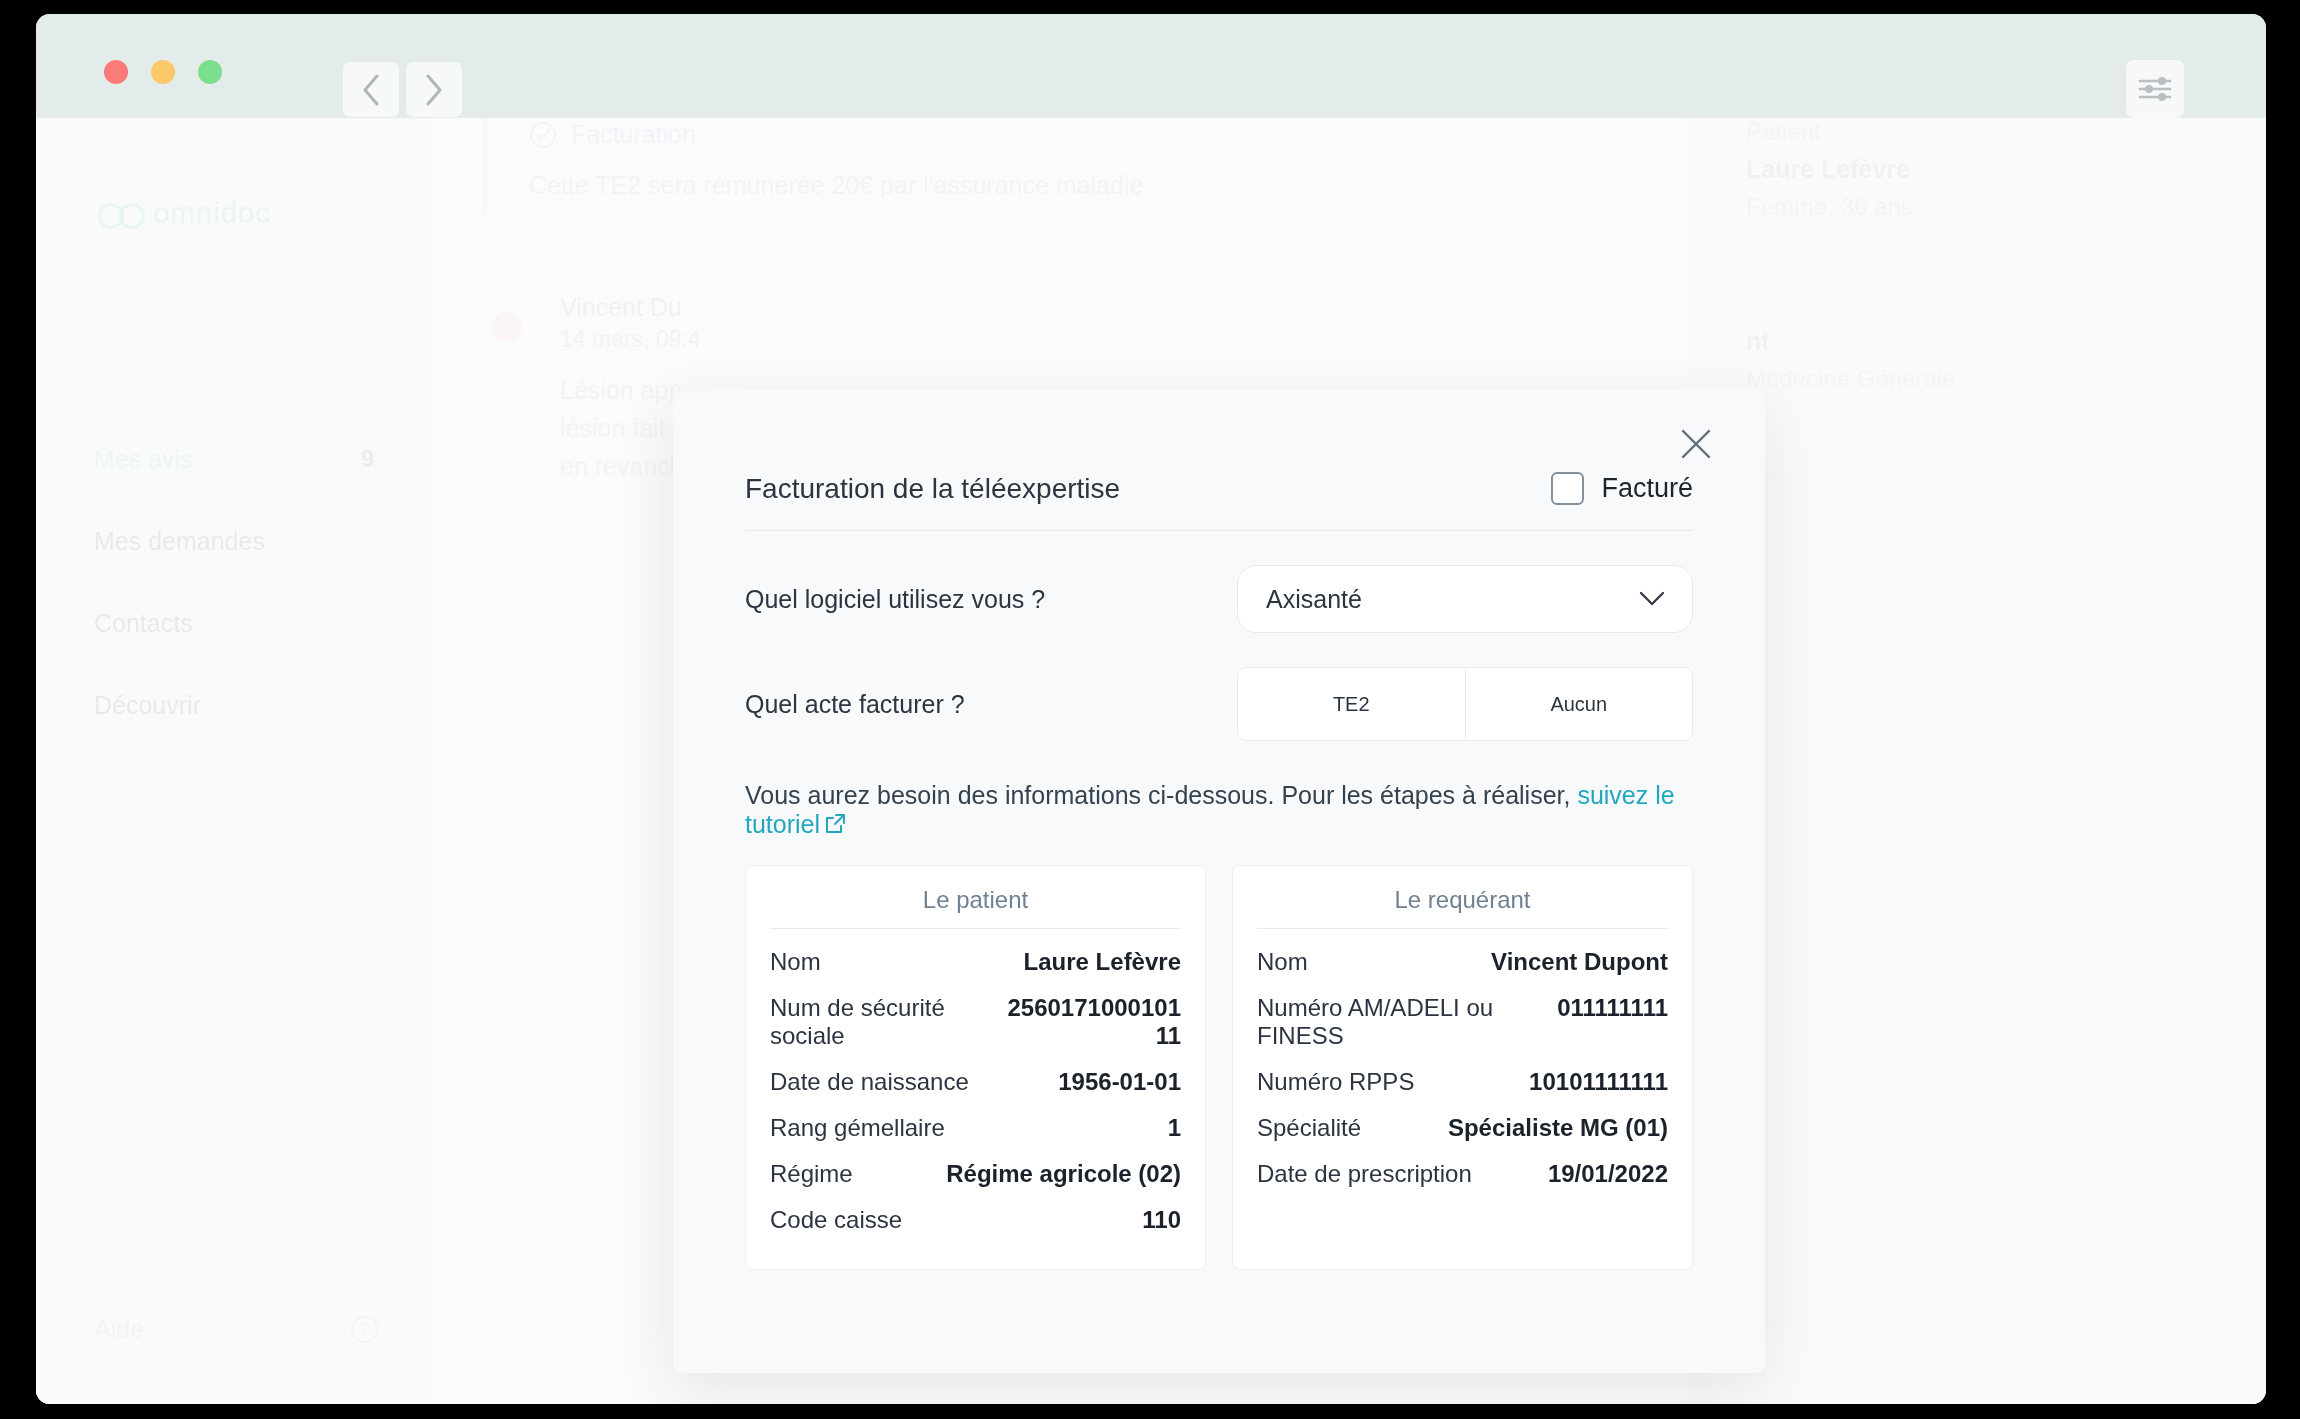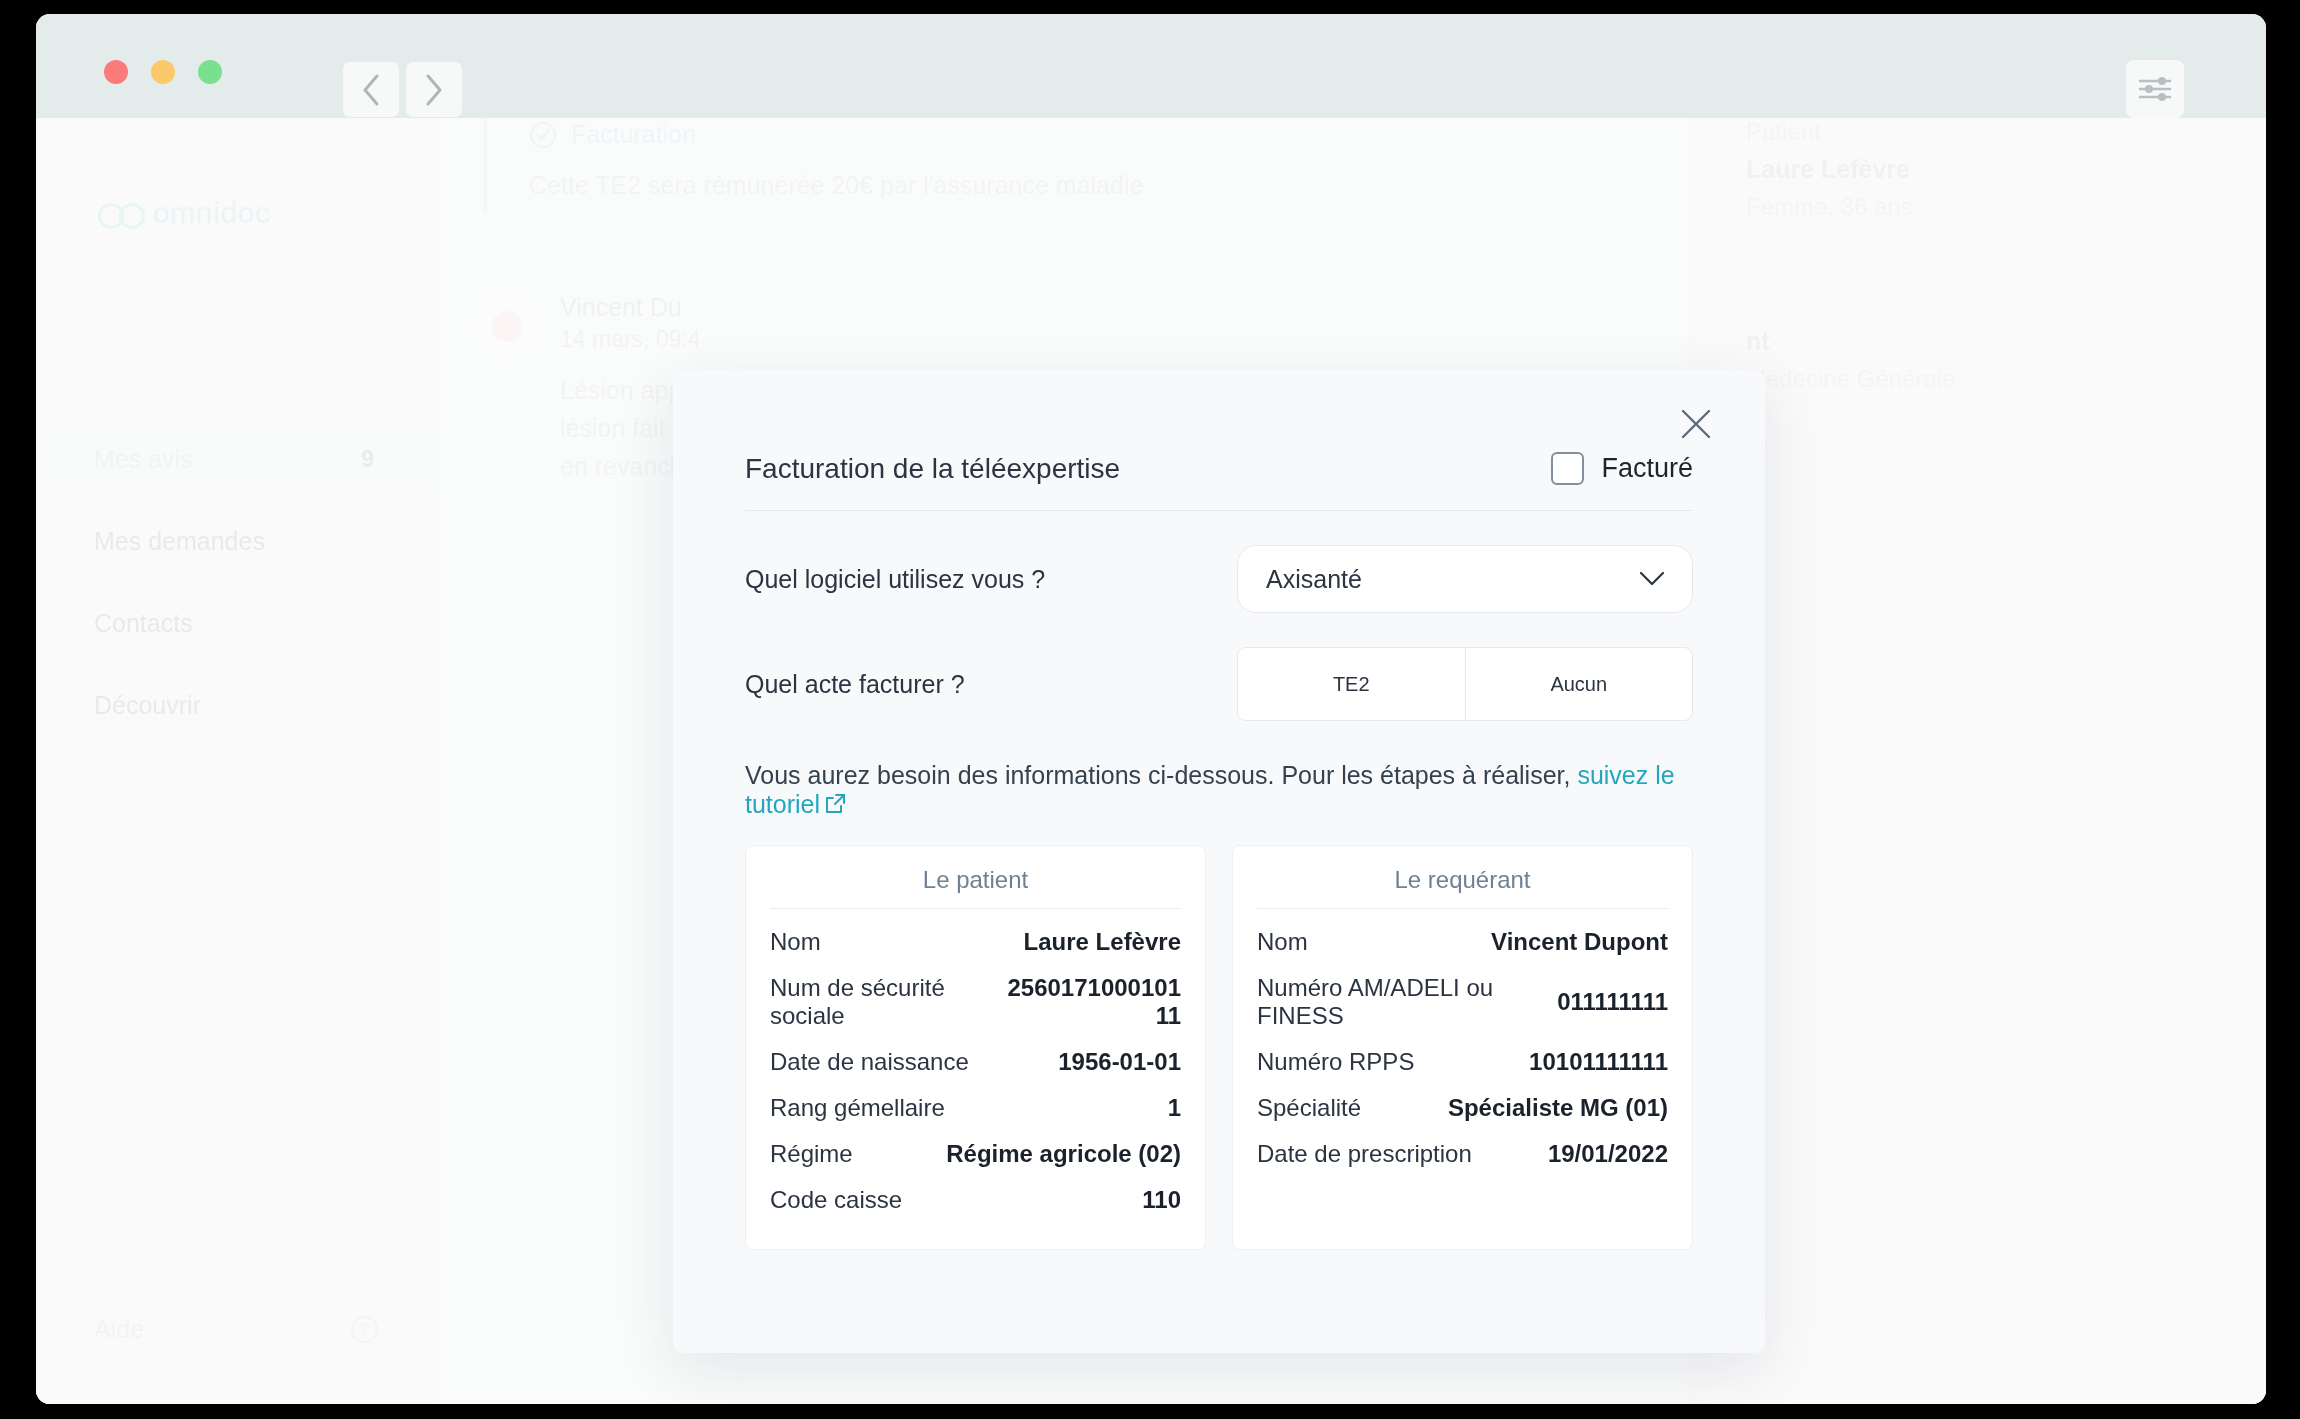--- a/index.html
+++ b/index.html
@@ -254,21 +254,21 @@
 
   
   #modal-overlay {
     position: absolute;
     left: 0; top: 0;
     width: 100%; height: 100%;
     background: rgba(255,255,255,0.62);
   }
   #modal {
     position: absolute;
-    left: 637px; top: 252px;
+    left: 637px; top: 272px;
     width: 1092px;
     height: 983px;
     background: #f8f9fa;
     border-radius: 10px;
     box-shadow: 0 18px 60px rgba(40,50,70,0.10);
     overflow: hidden;
   }
   #modal-close {
     position: absolute;
     right: 48px; top: 33px;
@@ -379,21 +379,21 @@
     text-align: center;
     font-size: 24px;
     color: #6f8192;
     padding-bottom: 14px;
     border-bottom: 1px solid #e9edf1;
   }
   .data-card .card-rows { margin-top: 10px; }
   .data-row {
     display: flex;
     justify-content: space-between;
-    align-items: center;
+    align-items: flex-start;
     padding: 9px 0;
   }
   .data-row .k { font-size: 24px; color: #2b3440; }
   .data-row .v { font-size: 24px; color: #1b222b; font-weight: 700; text-align: right; }
 </style>
 </head>
 <body>
 
 <div id="app-window">
 

